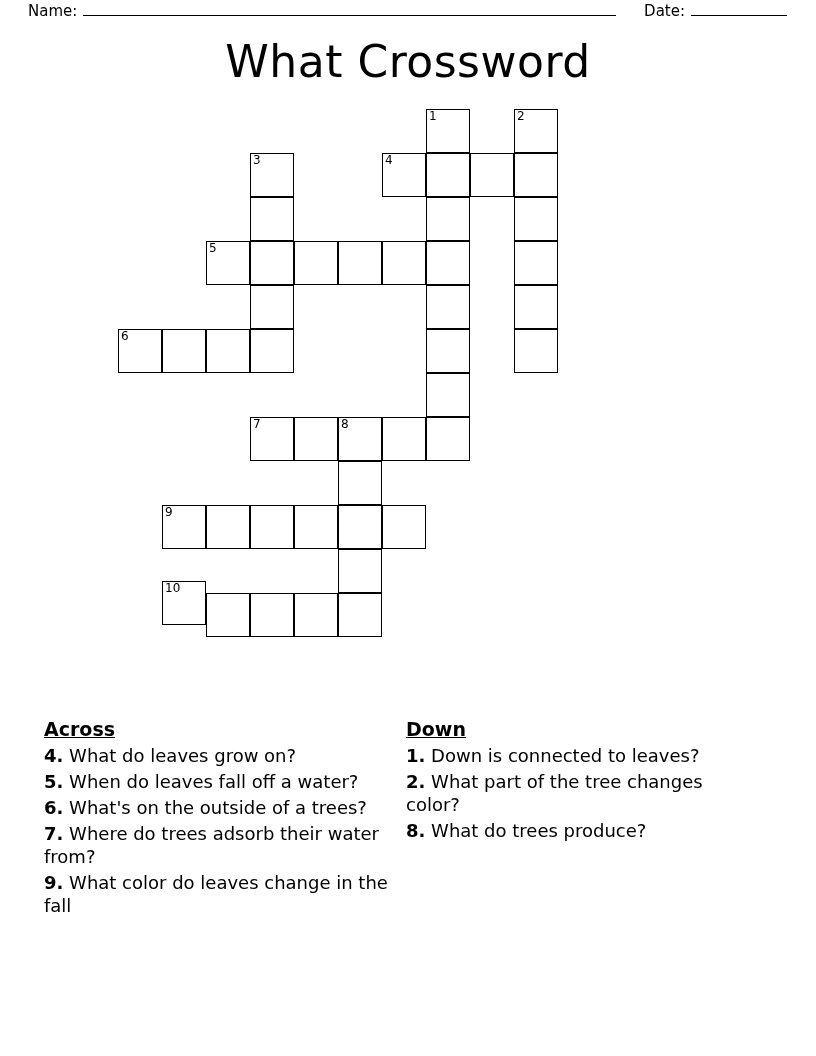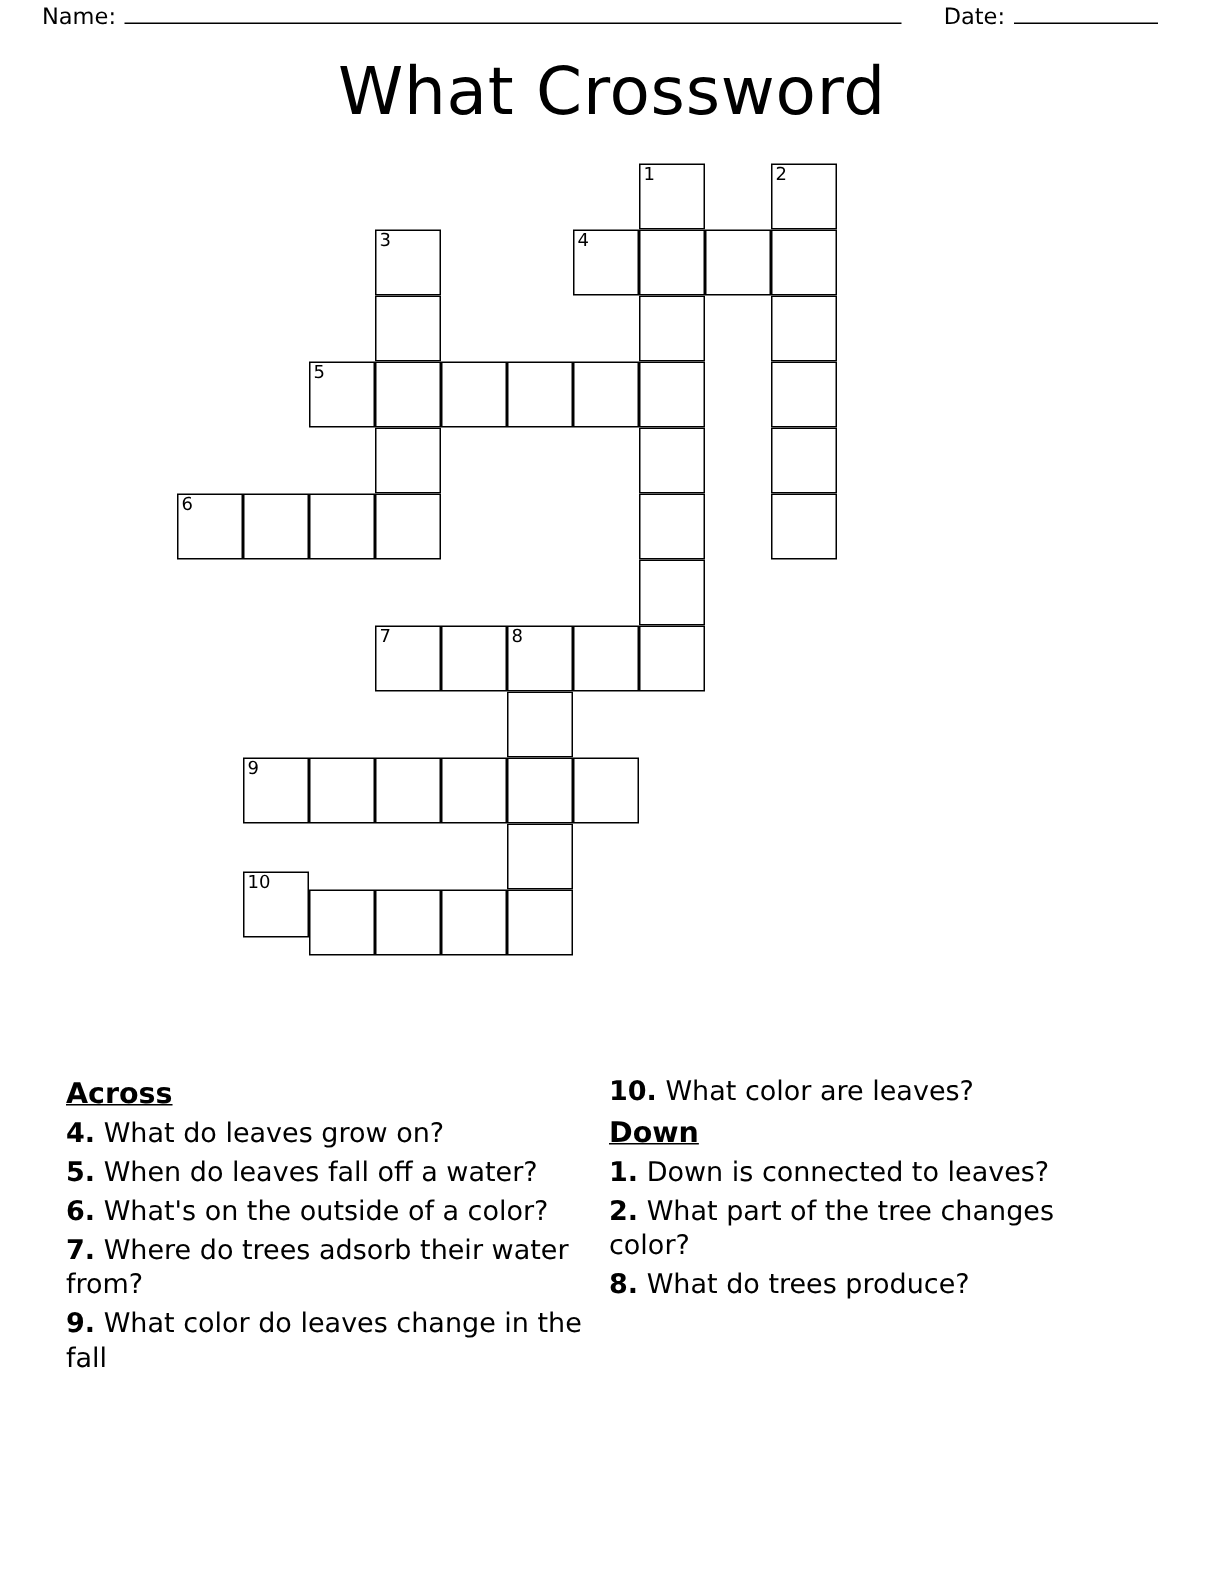--- a/index.html
+++ b/index.html
@@ -14,21 +14,21 @@
     color: #000000;
     position: relative;
     overflow: hidden;
   }
 
   
   .header-line {
     position: absolute;
     top: 2px;
     left: 28px;
-    right: 44px;
+    right: 29px;
     display: flex;
     align-items: baseline;
     font-size: 15px;
   }
   .name-label { white-space: nowrap; }
   .name-rule {
     flex: 1 1 auto;
     border-bottom: 1px solid #000;
     margin: 0 4px 3px 6px;
     height: 12px;
@@ -187,29 +187,26 @@
     <div class="cell" style="left: 294px; top: 488px;"></div>
     <div class="cell" style="left: 338px; top: 488px;"></div>
   </div>
 
 <div class="clues">
   <div class="col col-left">
     <div class="section-head">Across</div>
     <div id="across-left">
         <div class="clue"><b>4.</b><span> What do leaves grow on?</span></div>
         <div class="clue"><b>5.</b><span> When do leaves fall off a water?</span></div>
-        <div class="clue"><b>6.</b><span> What's on the outside of a color?</span></div>
+        <div class="clue"><b>6.</b><span> What's on the outside of a trees?</span></div>
         <div class="clue"><b>7.</b><span> Where do trees adsorb their water from?</span></div>
         <div class="clue"><b>9.</b><span> What color do leaves change in the fall</span></div>
       </div>
   </div>
   <div class="col col-right">
-    <div id="across-right">
-        <div class="clue"><b>10.</b><span> What color are leaves?</span></div>
-      </div>
     <div class="section-head">Down</div>
     <div id="down-list">
         <div class="clue"><b>1.</b><span> Down is connected to leaves?</span></div>
         <div class="clue"><b>2.</b><span> What part of the tree changes color?</span></div>
         <div class="clue"><b>8.</b><span> What do trees produce?</span></div>
       </div>
   </div>
 </div>
 
 </body></html>

